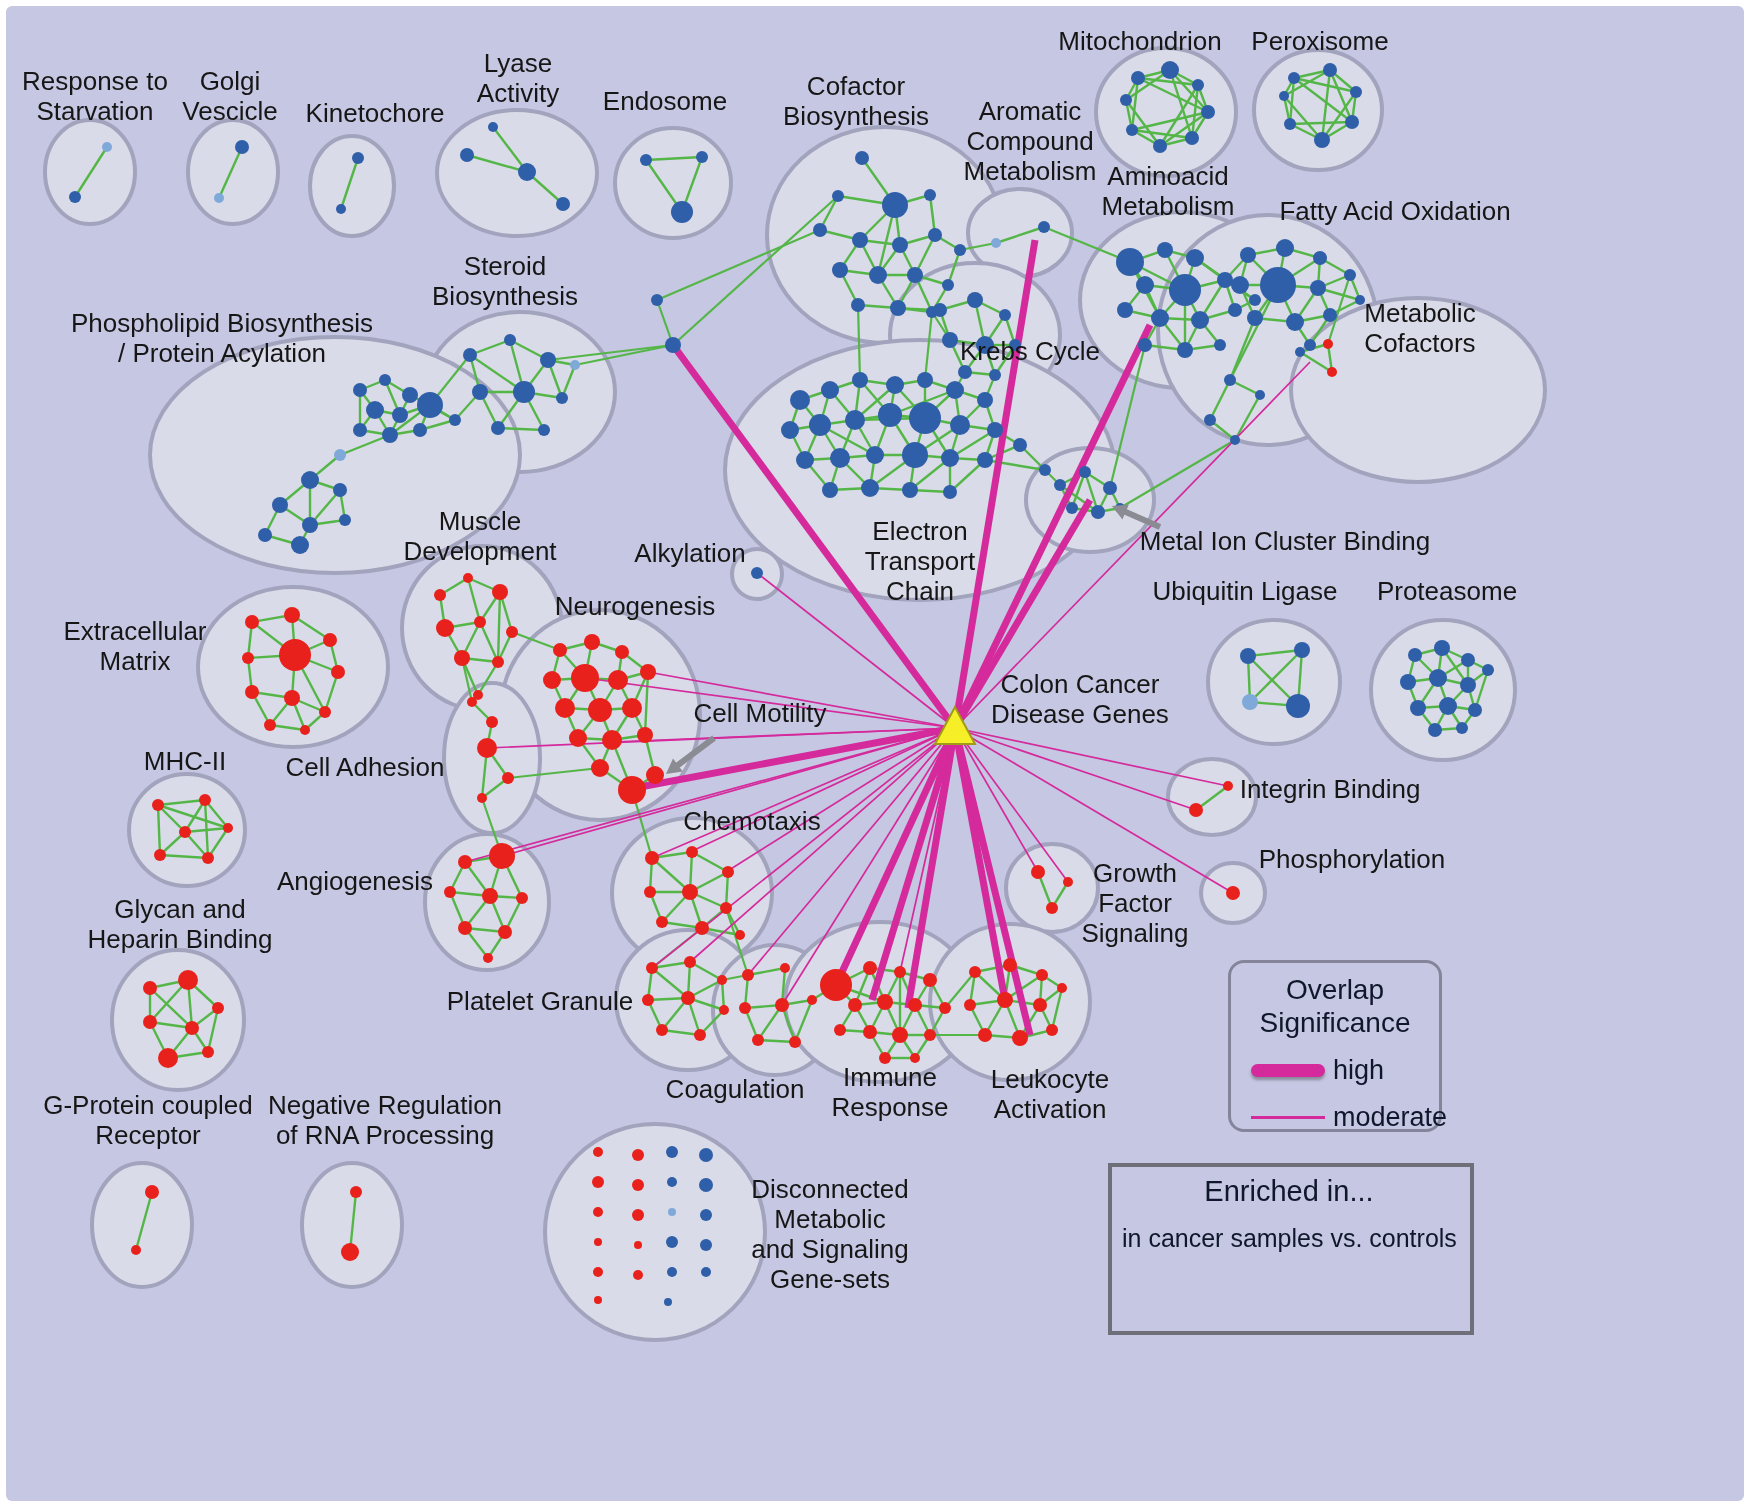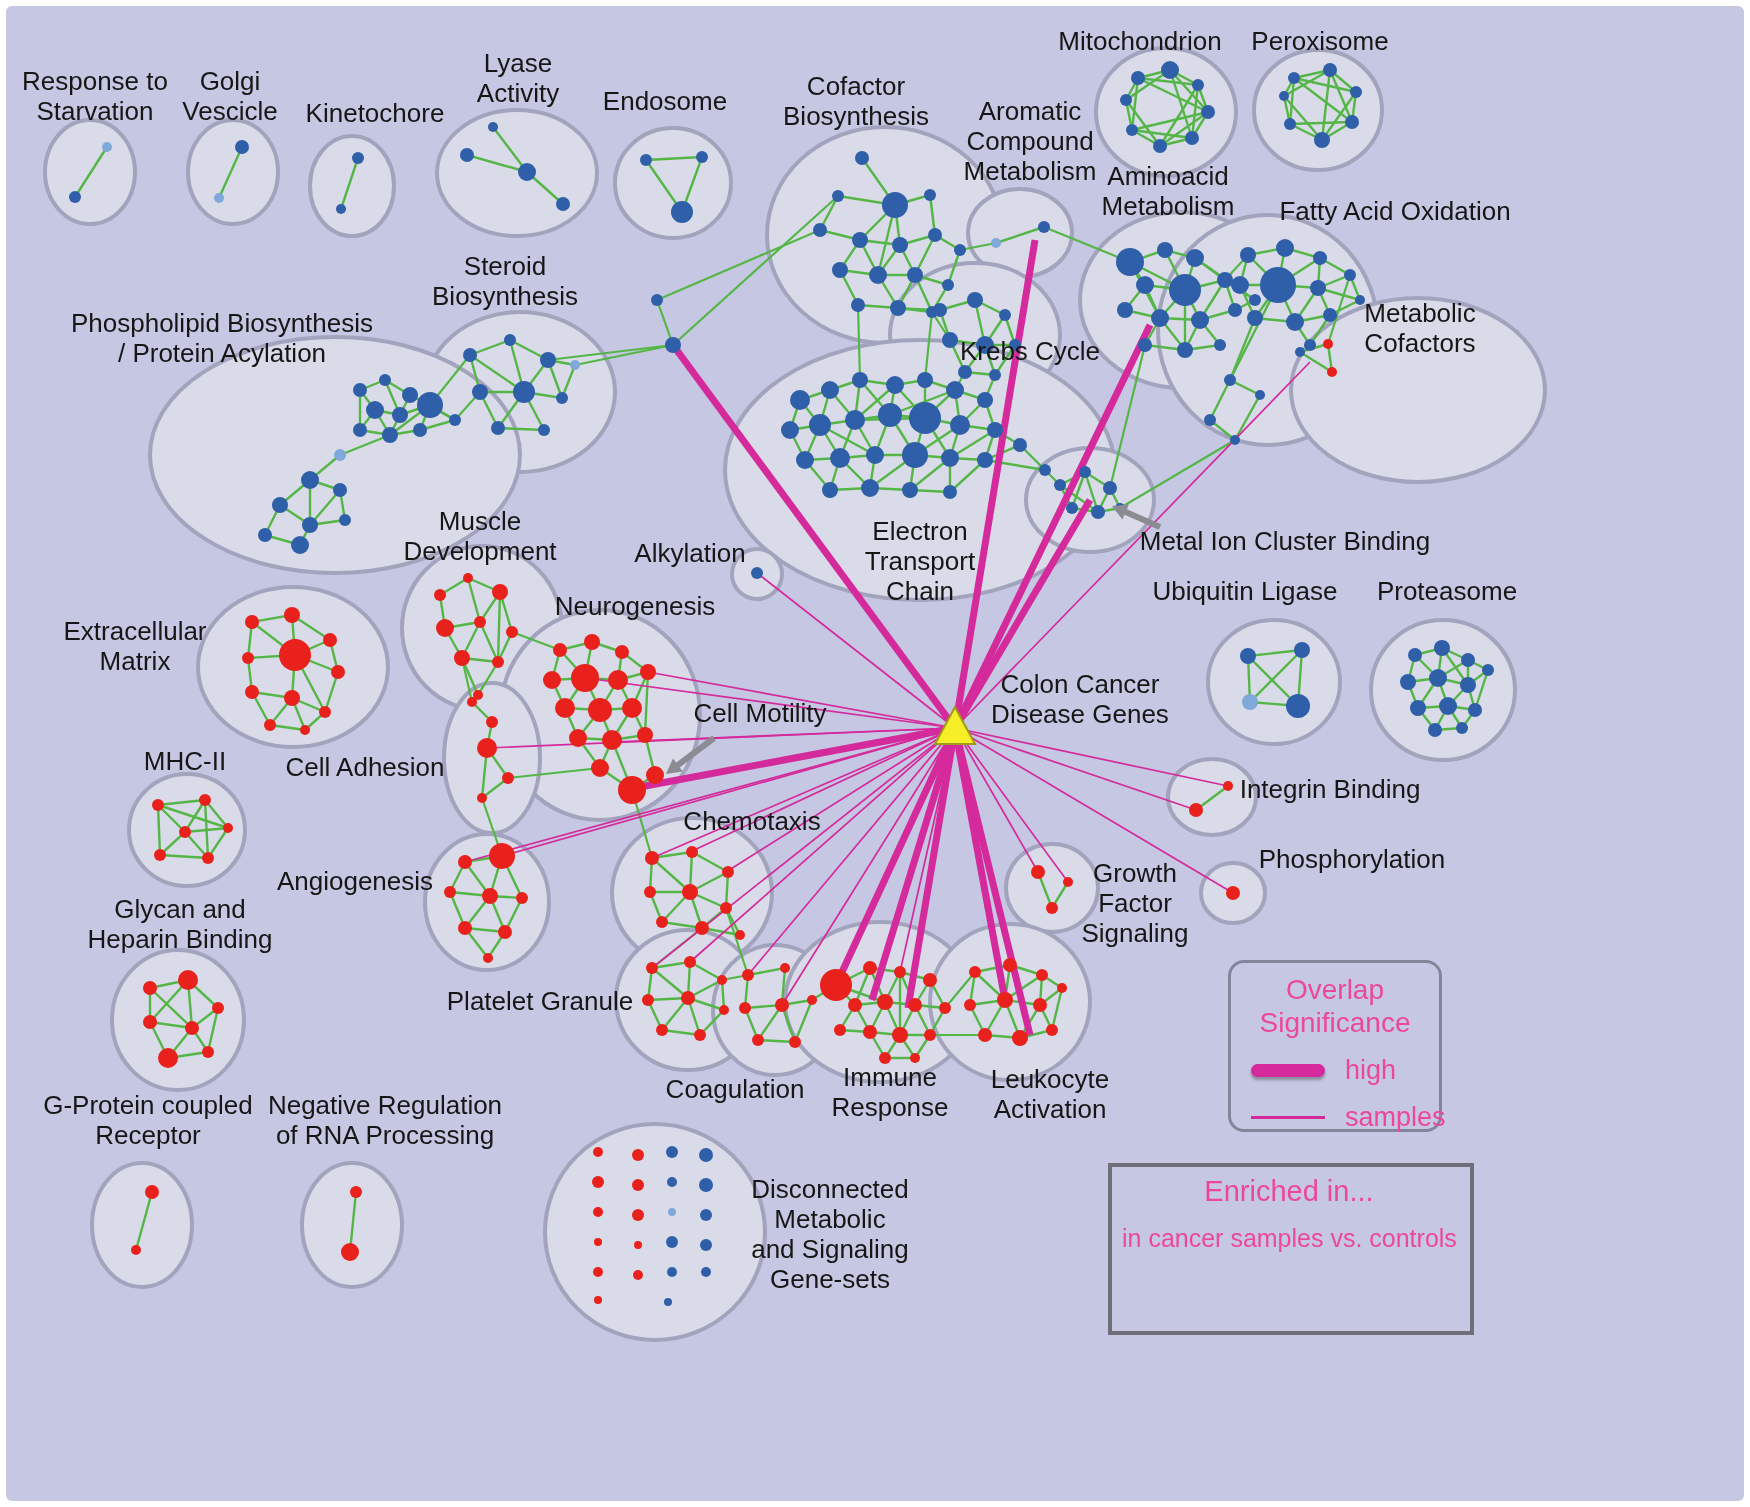--- a/index.html
+++ b/index.html
@@ -1,24 +1,24 @@
 <!DOCTYPE html>
 <html><head>
 <meta charset="utf-8">
 <title>Enrichment Map Figure</title>
 <style>
   html,body{margin:0;padding:0;background:#ffffff;}
   .page{position:relative;width:1750px;height:1507px;background:#ffffff;font-family:"Liberation Sans",sans-serif;overflow:hidden;}
   .stage{position:absolute;inset:6px;background:#c6c7e2;border-radius:6px;}
   #map{position:absolute;left:0;top:0;width:1750px;height:1507px;}
   .clabel{font-family:"Liberation Sans",sans-serif;font-size:26px;fill:#161616;}
-  .legend{position:absolute;box-sizing:border-box;color:#ec4899;}
+  .legend{position:absolute;box-sizing:border-box;color:#0f172a;}
   .legend-overlap{left:1228px;top:960px;width:214px;height:172px;border:3px solid #84849a;border-radius:16px;}
   .lg-title{margin-top:10px;text-align:center;font-size:28px;line-height:33px;padding:0 18px;}
-  .lg-row{display:flex;align-items:center;margin:16px 0 0 20px;gap:20px;}
+  .lg-row{display:flex;align-items:center;margin:16px 0 0 20px;gap:8px;}
   .sw-high{width:74px;height:13px;background:#d42a9c;border-radius:7px;box-shadow:0 3px 3px rgba(90,90,100,.55);flex:0 0 auto;}
   .sw-mod{width:74px;height:3px;background:#d42a9c;flex:0 0 auto;}
   .lg-label{font-size:27px;}
   .legend-enriched{left:1108px;top:1163px;width:366px;height:172px;border:4px solid #6f6f7a;}
   .en-title{margin-top:8px;font-size:29px;text-align:center;width:354px;}
   .en-body{display:flex;margin-top:12px;}
   .en-grad-col{margin-left:56px;width:208px;flex:0 0 auto;}
   .en-grad{height:44px;background:linear-gradient(90deg,#1e4fc8 0%,#6f9fe0 30%,#ffffff 50%,#f0937f 70%,#e81d1b 100%);}
   .en-ends{display:flex;justify-content:space-between;font-size:28px;margin-top:8px;}
   .en-note{flex:1;font-size:25px;line-height:29px;text-align:left;margin-top:4px;padding:0 10px;}
@@ -988,21 +988,21 @@
     </svg>
 
   <div class="legend legend-overlap">
     <div class="lg-title">Overlap Significance</div>
     <div class="lg-row">
       <span class="sw-high"></span>
       <span class="lg-label">high</span>
     </div>
     <div class="lg-row">
       <span class="sw-mod"></span>
-      <span class="lg-label">samples</span>
+      <span class="lg-label">moderate</span>
     </div>
   </div>
 
   <div class="legend legend-enriched">
     <div class="en-title">Enriched in...</div>
     <div class="en-body">
       <div class="en-note">in cancer samples vs. controls</div>
     </div>
   </div>
 </div>

